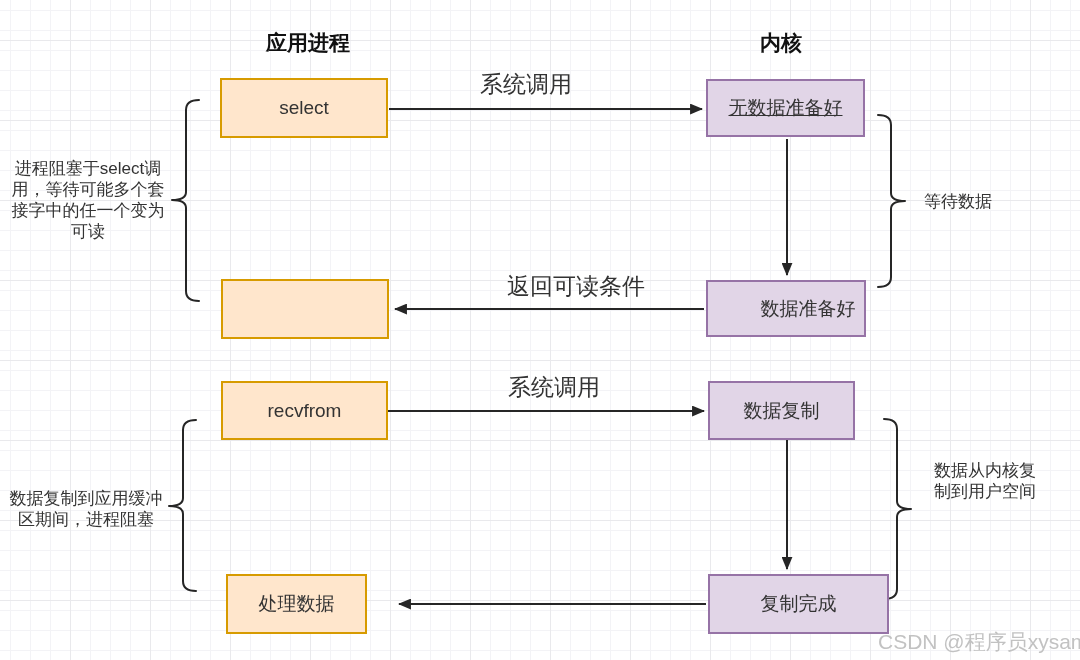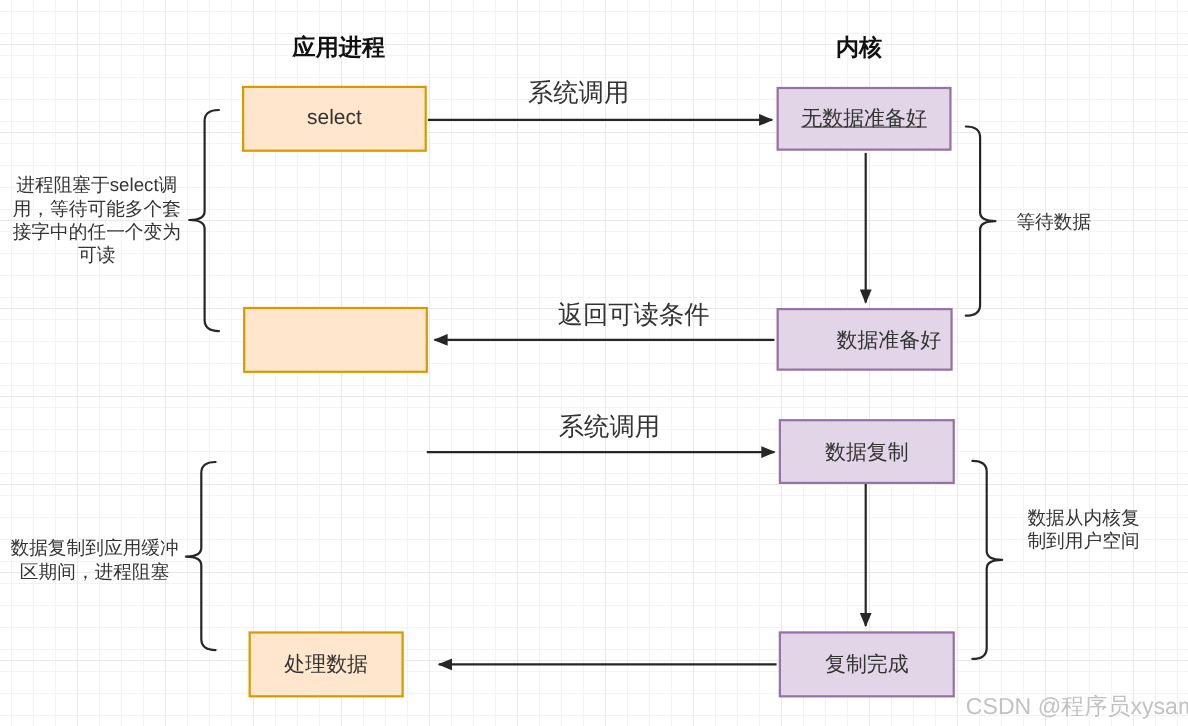--- a/index.html
+++ b/index.html
@@ -28,22 +28,22 @@
     font-size:19px;color:var(--text,#333);
   }
   .node.orange{background:var(--orange-fill,#ffe6cc);border:2px solid var(--orange-border,#d79b00);}
   .node.purple{background:var(--purple-fill,#e1d5e7);border:2px solid var(--purple-border,#9673a6);}
   #box-select{left:220px;top:78px;width:168px;height:60px;}
   #box-select-return{left:221px;top:279px;width:168px;height:60px;}
   #box-recvfrom{left:221px;top:381px;width:167px;height:59px;}
   #box-process-data{left:226px;top:574px;width:141px;height:60px;}
   #box-no-data-ready{left:706px;top:79px;width:159px;height:58px;text-decoration:underline;}
   #box-data-ready{left:706px;top:280px;width:160px;height:57px;padding-left:44px;}
-  #box-data-copy{left:708px;top:381px;width:160px;height:59px;}
-  #box-copy-complete{left:708px;top:574px;width:160px;height:60px;}
+  #box-data-copy{left:708px;top:381px;width:147px;height:59px;}
+  #box-copy-complete{left:708px;top:574px;width:181px;height:60px;}
   .hdr{
     position:absolute;z-index:2;
     font-size:21px;font-weight:bold;color:#111;
     transform:translateX(-50%);white-space:nowrap;
   }
   #hdr-app{left:308px;top:29px;}
   #hdr-kernel{left:781px;top:29px;}
   .edge-label{
     position:absolute;z-index:2;
     font-size:23px;color:var(--text,#333);
@@ -94,20 +94,21 @@
       <path d="M878,115 Q891,115 891,125 L891,193 Q891,201 905,201 Q891,201 891,209 L891,277 Q891,287 878,287"></path>
       <path d="M884,419 Q897,419 897,429 L897,501 Q897,509 911,509 Q897,509 897,517 L897,589 Q897,599 884,599"></path>
     </g>
   </svg>
 
   <div class="hdr" id="hdr-app">应用进程</div>
   <div class="hdr" id="hdr-kernel">内核</div>
 
   <div class="node orange" id="box-select">select</div>
   <div class="node orange" id="box-select-return"></div>
+  <div class="node orange" id="box-recvfrom">recvfrom</div>
   <div class="node orange" id="box-process-data">处理数据</div>
 
   <div class="node purple" id="box-no-data-ready">无数据准备好</div>
   <div class="node purple" id="box-data-ready">数据准备好</div>
   <div class="node purple" id="box-data-copy">数据复制</div>
   <div class="node purple" id="box-copy-complete">复制完成</div>
 
   <div class="edge-label" id="lbl-syscall-1">系统调用</div>
   <div class="edge-label" id="lbl-return-readable">返回可读条件</div>
   <div class="edge-label" id="lbl-syscall-2">系统调用</div>

